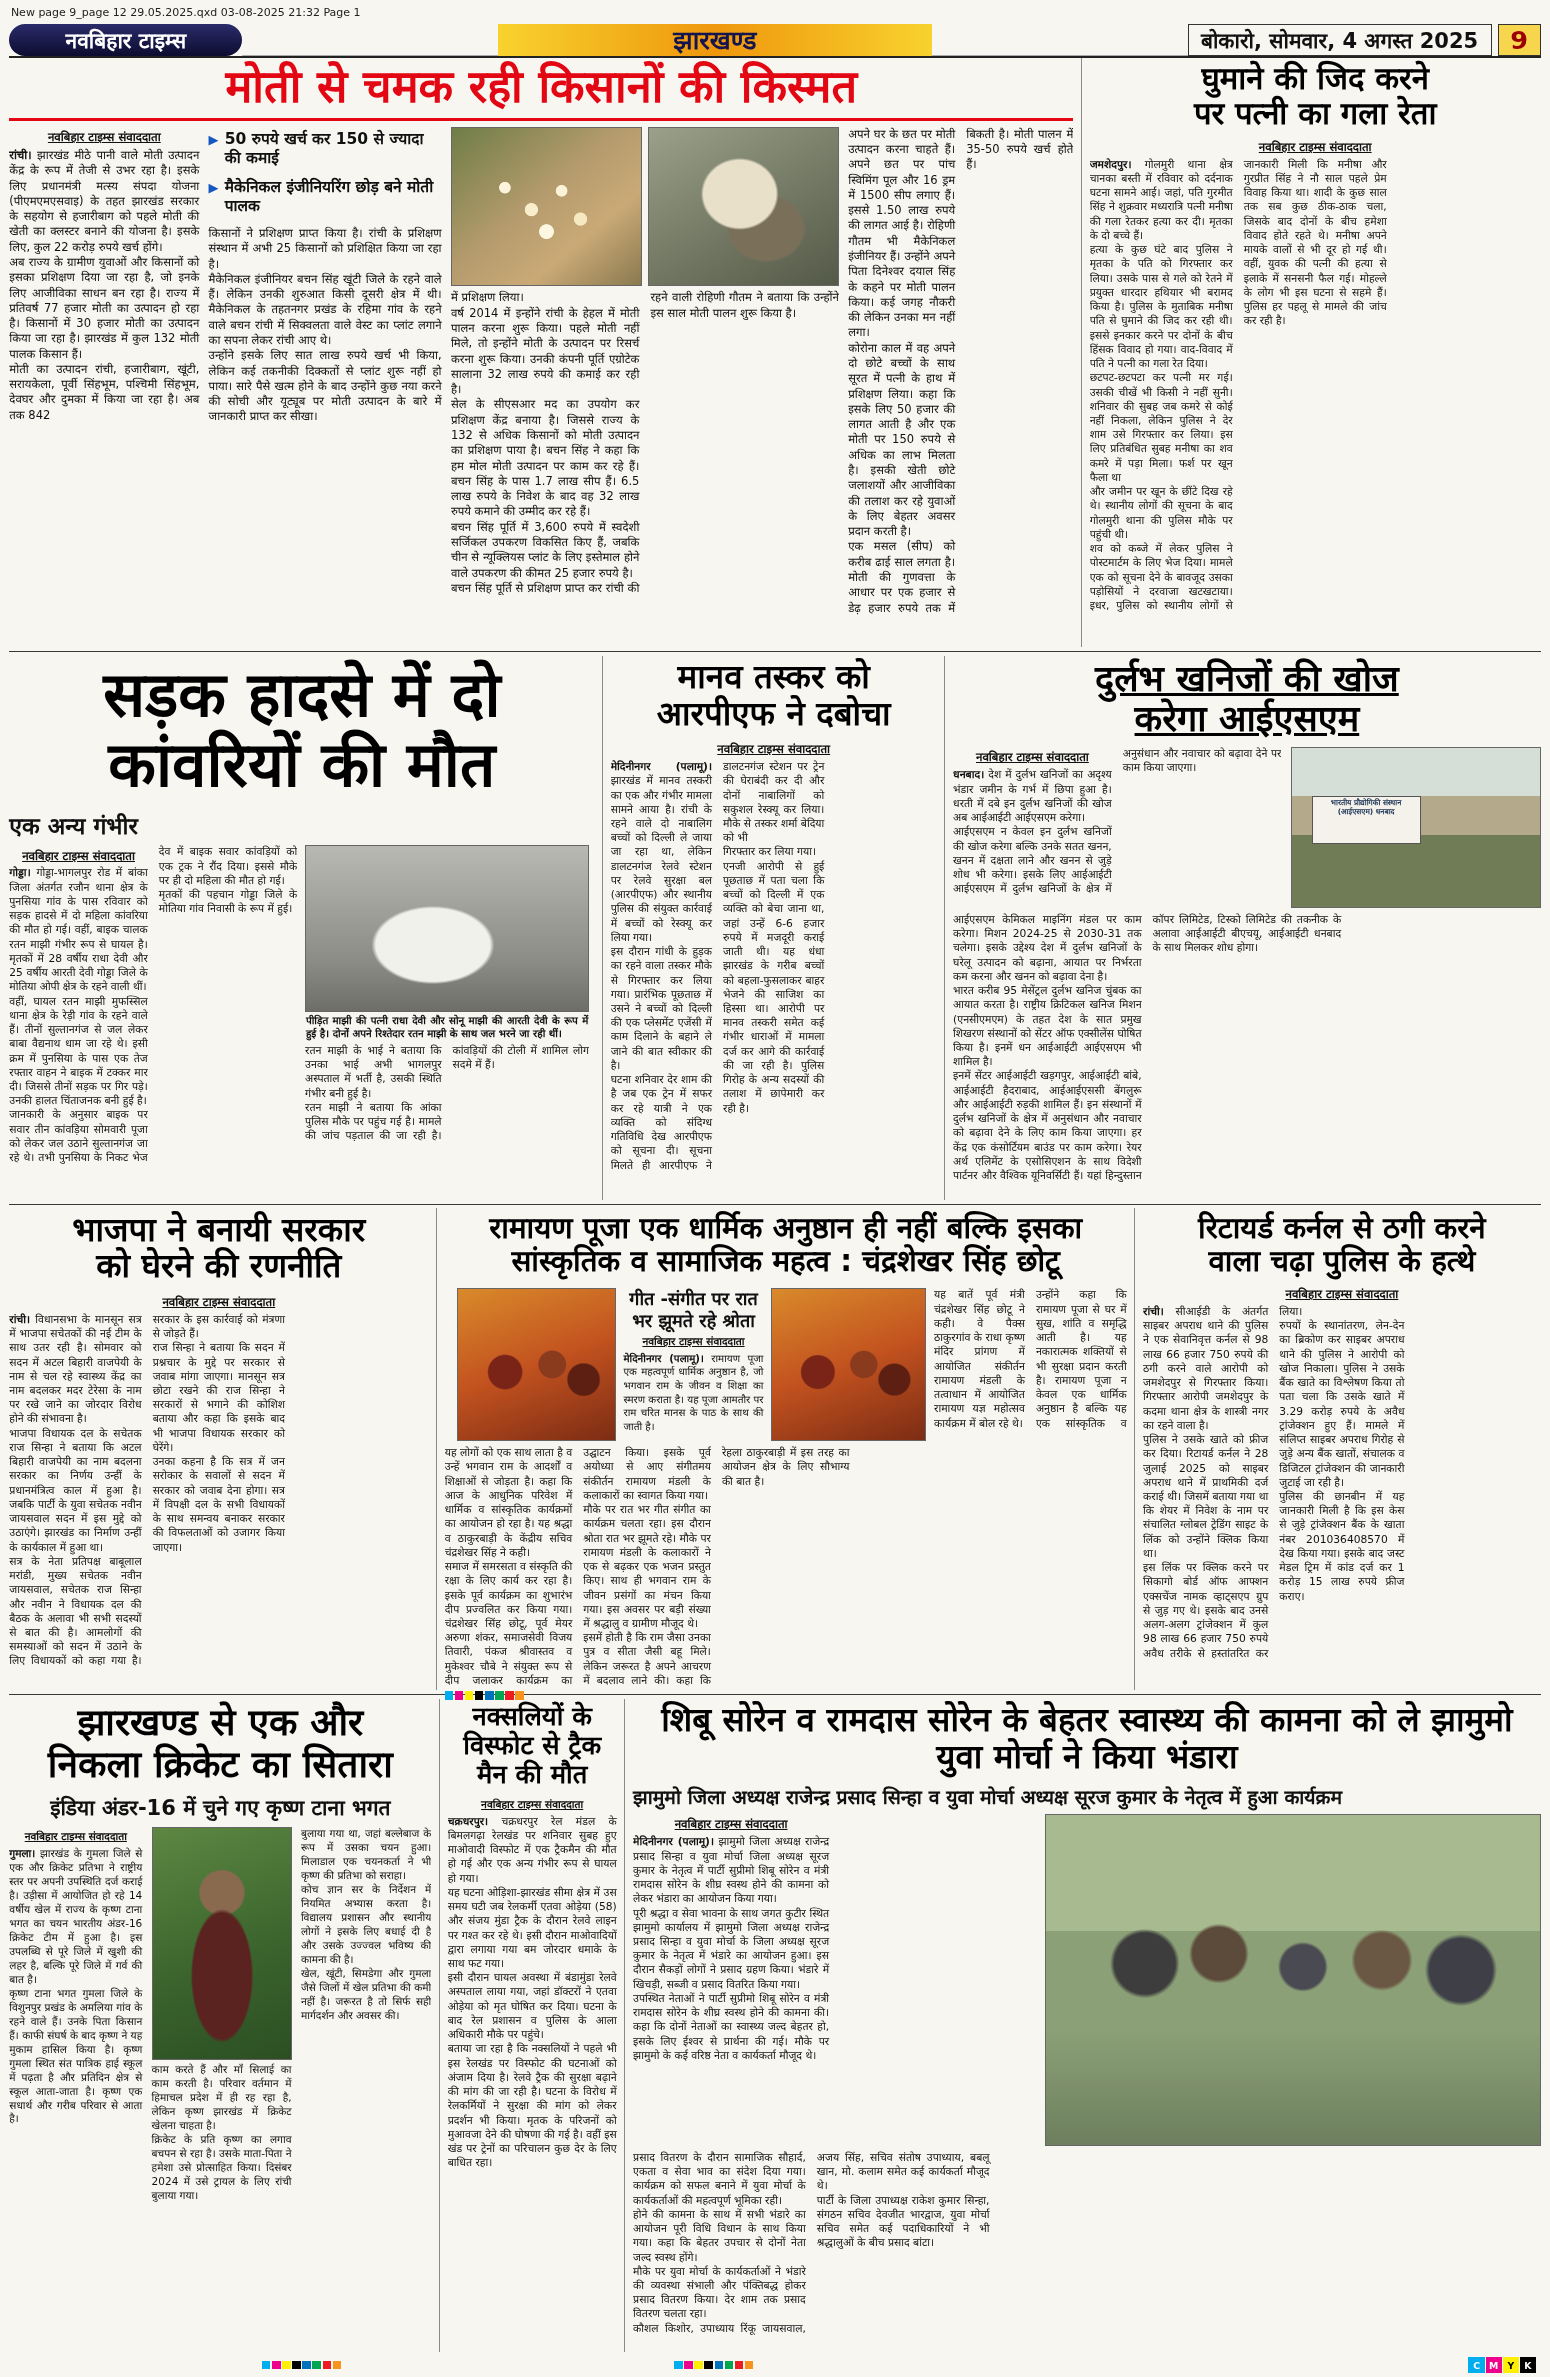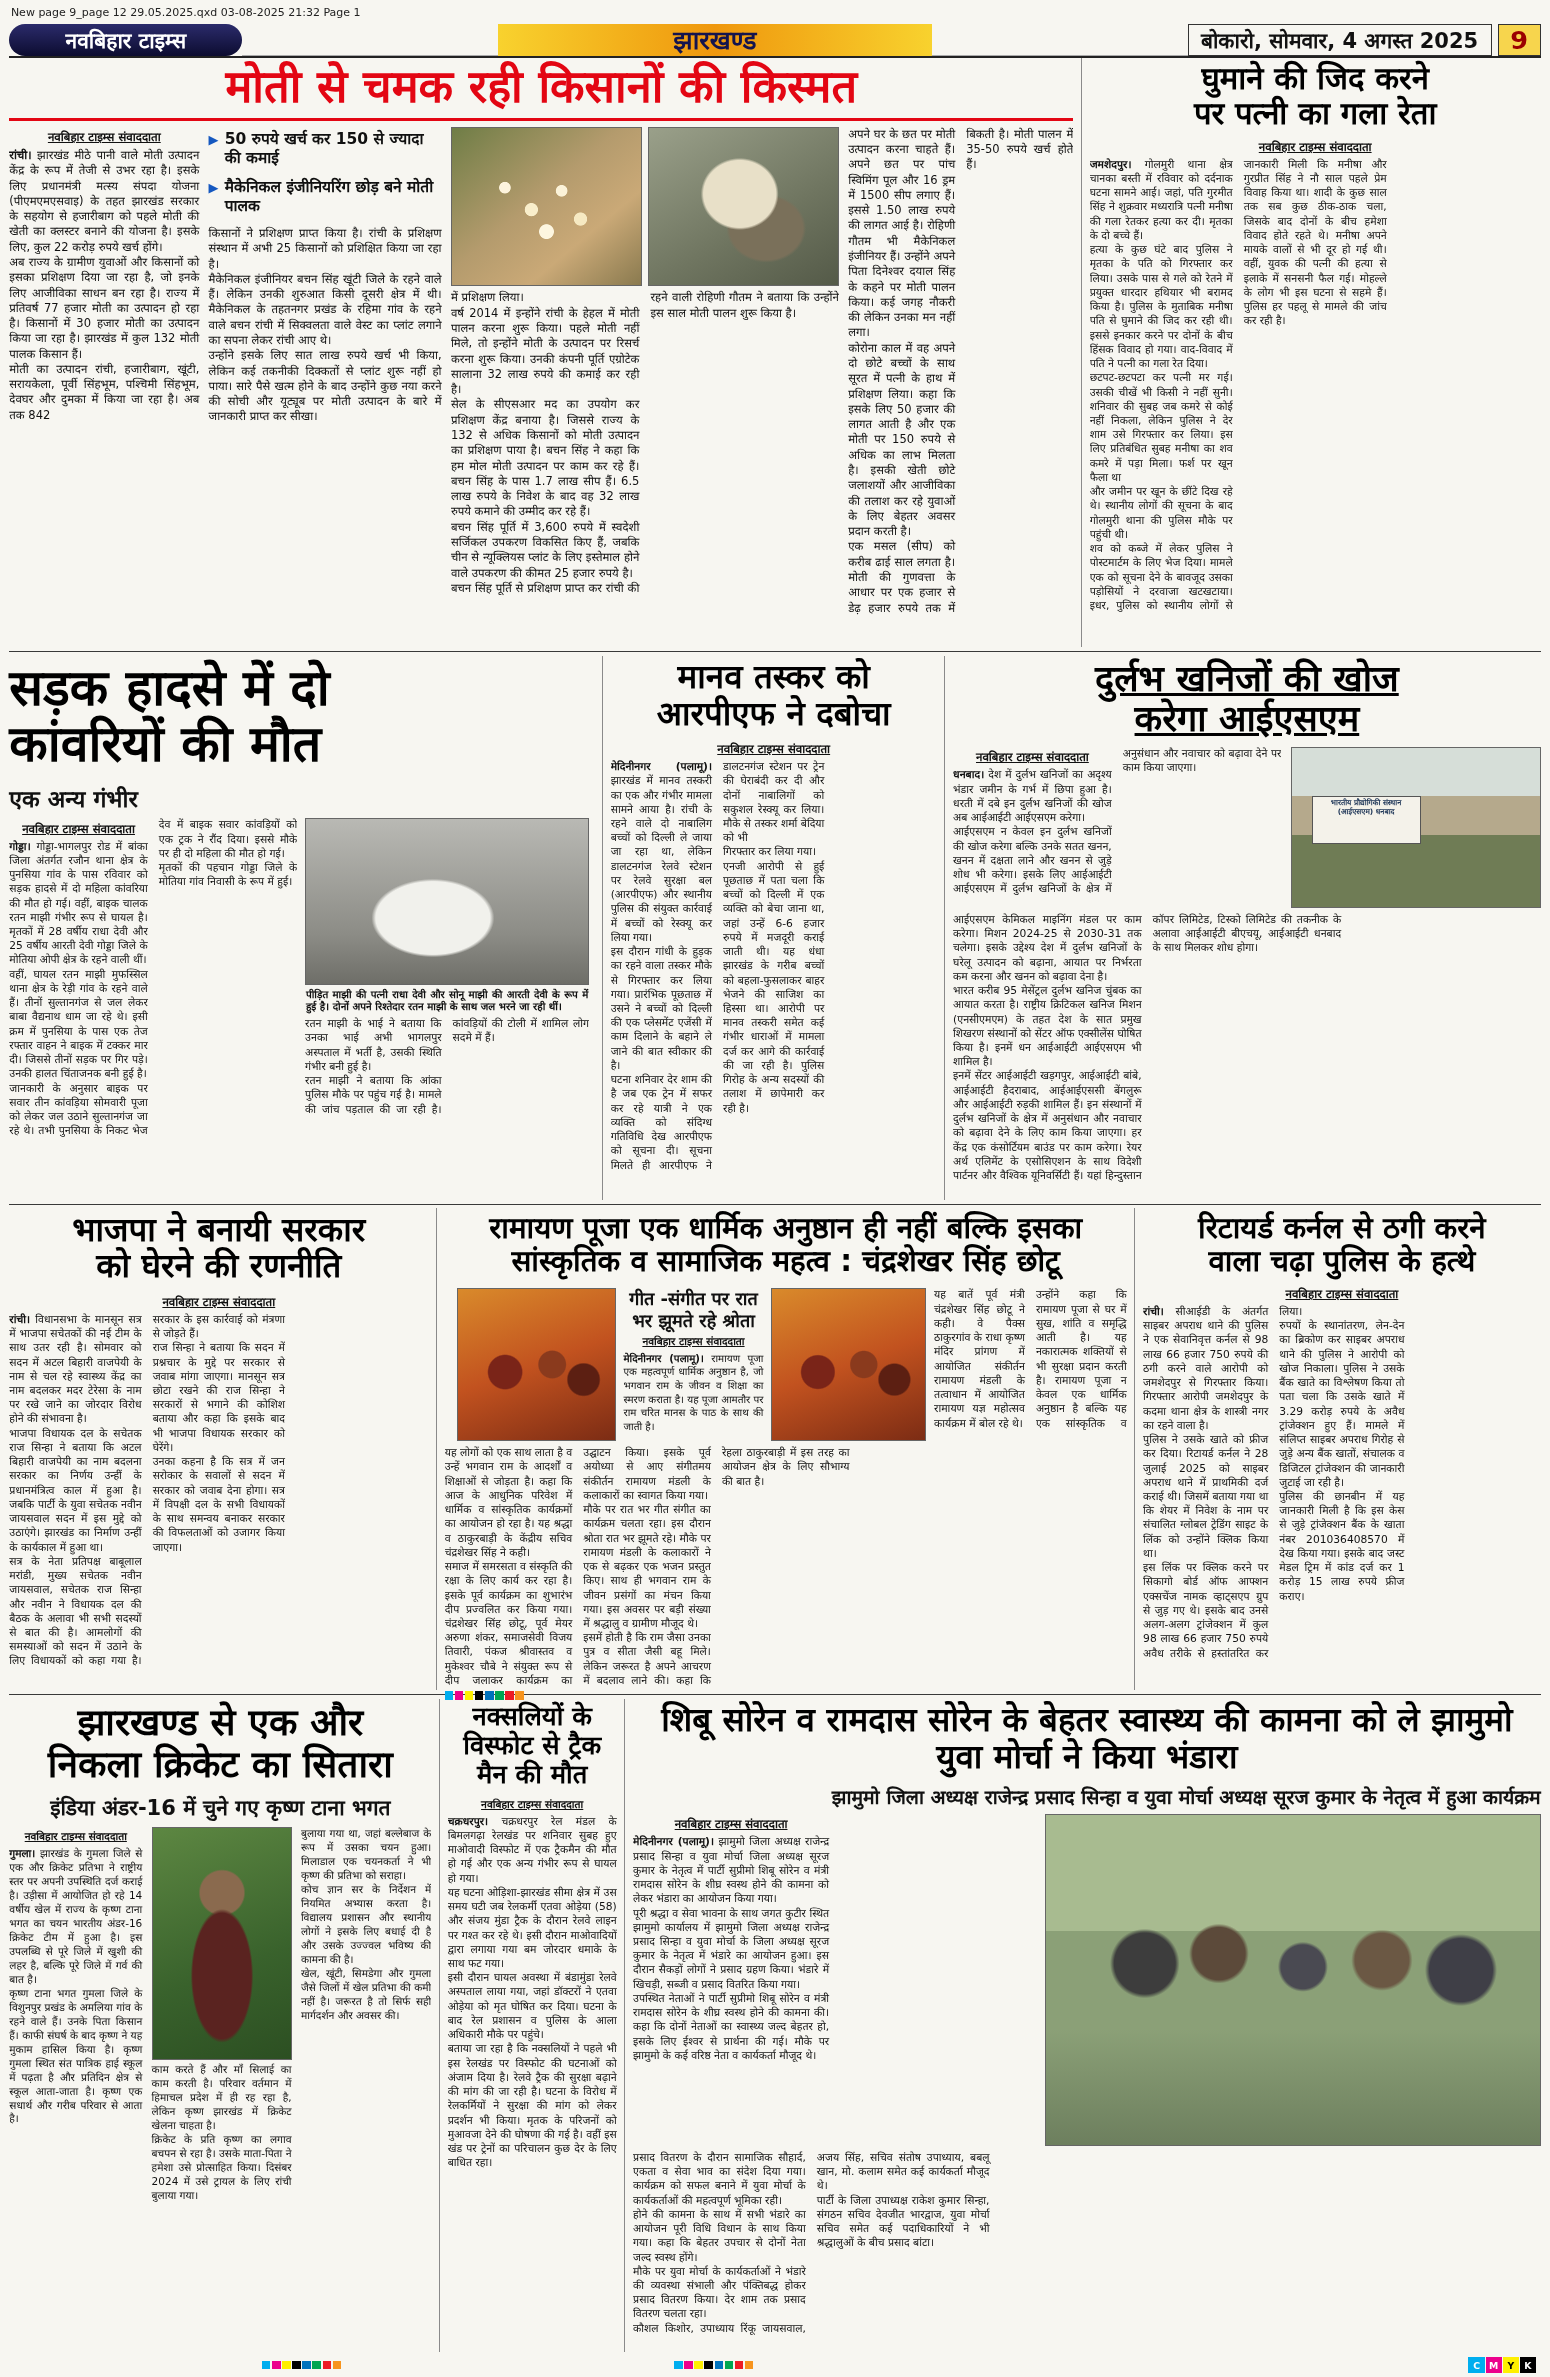--- a/index.html
+++ b/index.html
@@ -193,21 +193,21 @@
 और जमीन पर खून के छींटे दिख रहे थे। स्थानीय लोगों की सूचना के बाद गोलमुरी थाना की पुलिस मौके पर पहुंची थी।
 शव को कब्जे में लेकर पुलिस ने पोस्टमार्टम के लिए भेज दिया। मामले एक को सूचना देने के बावजूद उसका पड़ोसियों ने दरवाजा खटखटाया। इधर, पुलिस को स्थानीय लोगों से जानकारी मिली कि मनीषा और गुरप्रीत सिंह ने नौ साल पहले प्रेम विवाह किया था। शादी के कुछ साल तक सब कुछ ठीक-ठाक चला, जिसके बाद दोनों के बीच हमेशा विवाद होते रहते थे। मनीषा अपने मायके वालों से भी दूर हो गई थी। वहीं, युवक की पत्नी की हत्या से इलाके में सनसनी फैल गई। मोहल्ले के लोग भी इस घटना से सहमे हैं। पुलिस हर पहलू से मामले की जांच कर रही है।</span></p>
       </div>
     </div>
   </div>
 
   <div class="rule-h"></div>
 
   <div class="sec sec-mid">
     <div class="blk-acc">
-      <div class="hl" style="font-size:50px; text-align:left; padding:4.7px 0;">सड़क हादसे में दो
+      <div class="hl" style="font-size:62px; text-align:center; padding:4.7px 0;">सड़क हादसे में दो
 कांवरियों की मौत</div>
       <div class="subhead" style="font-size:23px; margin:4.7px 0;">एक अन्य गंभीर</div>
       <div class="acc-content">
         <div class="cols2" style="width:288px; height:100%;">
           <div class="byline">नवबिहार टाइम्स संवाददाता</div>
           <p class="txt small"><b class="dl">गोड्डा।</b> <span>गोड्डा-भागलपुर रोड में बांका जिला अंतर्गत रजौन थाना क्षेत्र के पुनसिया गांव के पास रविवार को सड़क हादसे में दो महिला कांवरिया की मौत हो गई। वहीं, बाइक चालक रतन माझी गंभीर रूप से घायल है। मृतकों में 28 वर्षीय राधा देवी और 25 वर्षीय आरती देवी गोड्डा जिले के मोतिया ओपी क्षेत्र के रहने वाली थीं।
 वहीं, घायल रतन माझी मुफस्सिल थाना क्षेत्र के रेड़ी गांव के रहने वाले हैं। तीनों सुल्तानगंज से जल लेकर बाबा वैद्यनाथ धाम जा रहे थे। इसी क्रम में पुनसिया के पास एक तेज रफ्तार वाहन ने बाइक में टक्कर मार दी। जिससे तीनों सड़क पर गिर पड़े। उनकी हालत चिंताजनक बनी हुई है।
 जानकारी के अनुसार बाइक पर सवार तीन कांवड़िया सोमवारी पूजा को लेकर जल उठाने सुल्तानगंज जा रहे थे। तभी पुनसिया के निकट भेज देव में बाइक सवार कांवड़ियों को एक ट्रक ने रौंद दिया। इससे मौके पर ही दो महिला की मौत हो गई।
 मृतकों की पहचान गोड्डा जिले के मोतिया गांव निवासी के रूप में हुई।</span></p>
         </div>
@@ -351,21 +351,21 @@
 मैन की मौत</div>
       <div class="byline" style="font-size:10.5px;">नवबिहार टाइम्स संवाददाता</div>
       <p class="txt" style="font-size:10.7px; height:465px; overflow:hidden;"><b class="dl">चक्रधरपुर।</b> <span>चक्रधरपुर रेल मंडल के बिमलगढ़ा रेलखंड पर शनिवार सुबह हुए माओवादी विस्फोट में एक ट्रैकमैन की मौत हो गई और एक अन्य गंभीर रूप से घायल हो गया।
 यह घटना ओड़िशा-झारखंड सीमा क्षेत्र में उस समय घटी जब रेलकर्मी एतवा ओड़ेया (58) और संजय मुंडा ट्रैक के दौरान रेलवे लाइन पर गश्त कर रहे थे। इसी दौरान माओवादियों द्वारा लगाया गया बम जोरदार धमाके के साथ फट गया।
 इसी दौरान घायल अवस्था में बंडामुंडा रेलवे अस्पताल लाया गया, जहां डॉक्टरों ने एतवा ओड़ेया को मृत घोषित कर दिया। घटना के बाद रेल प्रशासन व पुलिस के आला अधिकारी मौके पर पहुंचे।
 बताया जा रहा है कि नक्सलियों ने पहले भी इस रेलखंड पर विस्फोट की घटनाओं को अंजाम दिया है। रेलवे ट्रैक की सुरक्षा बढ़ाने की मांग की जा रही है। घटना के विरोध में रेलकर्मियों ने सुरक्षा की मांग को लेकर प्रदर्शन भी किया। मृतक के परिजनों को मुआवजा देने की घोषणा की गई है। वहीं इस खंड पर ट्रेनों का परिचालन कुछ देर के लिए बाधित रहा।</span></p>
     </div>
     <div class="vrule"></div>
     <div class="blk-bhan">
       <div class="hl" style="font-size:33px; padding:3.1px 7.8px 4.7px;">शिबू सोरेन व रामदास सोरेन के बेहतर स्वास्थ्य की कामना को ले झामुमो युवा मोर्चा ने किया भंडारा</div>
-      <div class="subhead" style="font-size:19.4px; text-align:right; margin:1.6px 0 4.7px;">झामुमो जिला अध्यक्ष राजेन्द्र प्रसाद सिन्हा व युवा मोर्चा अध्यक्ष सूरज कुमार के नेतृत्व में हुआ कार्यक्रम</div>
+      <div class="subhead" style="font-size:19.4px; text-align:left; margin:1.6px 0 4.7px;">झामुमो जिला अध्यक्ष राजेन्द्र प्रसाद सिन्हा व युवा मोर्चा अध्यक्ष सूरज कुमार के नेतृत्व में हुआ कार्यक्रम</div>
       <div class="bhan-row1">
         <div class="cols2" style="width:403px; height:100%;">
           <div class="byline">नवबिहार टाइम्स संवाददाता</div>
           <p class="txt small"><b class="dl">मेदिनीनगर (पलामू)।</b> <span>झामुमो जिला अध्यक्ष राजेन्द्र प्रसाद सिन्हा व युवा मोर्चा जिला अध्यक्ष सूरज कुमार के नेतृत्व में पार्टी सुप्रीमो शिबू सोरेन व मंत्री रामदास सोरेन के शीघ्र स्वस्थ होने की कामना को लेकर भंडारा का आयोजन किया गया।
 पूरी श्रद्धा व सेवा भावना के साथ जगत कुटीर स्थित झामुमो कार्यालय में झामुमो जिला अध्यक्ष राजेन्द्र प्रसाद सिन्हा व युवा मोर्चा के जिला अध्यक्ष सूरज कुमार के नेतृत्व में भंडारे का आयोजन हुआ। इस दौरान सैकड़ों लोगों ने प्रसाद ग्रहण किया। भंडारे में खिचड़ी, सब्जी व प्रसाद वितरित किया गया।
 उपस्थित नेताओं ने पार्टी सुप्रीमो शिबू सोरेन व मंत्री रामदास सोरेन के शीघ्र स्वस्थ होने की कामना की। कहा कि दोनों नेताओं का स्वास्थ्य जल्द बेहतर हो, इसके लिए ईश्वर से प्रार्थना की गई। मौके पर झामुमो के कई वरिष्ठ नेता व कार्यकर्ता मौजूद थे।</span></p>
         </div>
         <div class="photo ph-bhandara" style="flex:1; height:100%;"></div>
       </div>
       <div class="cols5" style="height:192px">

